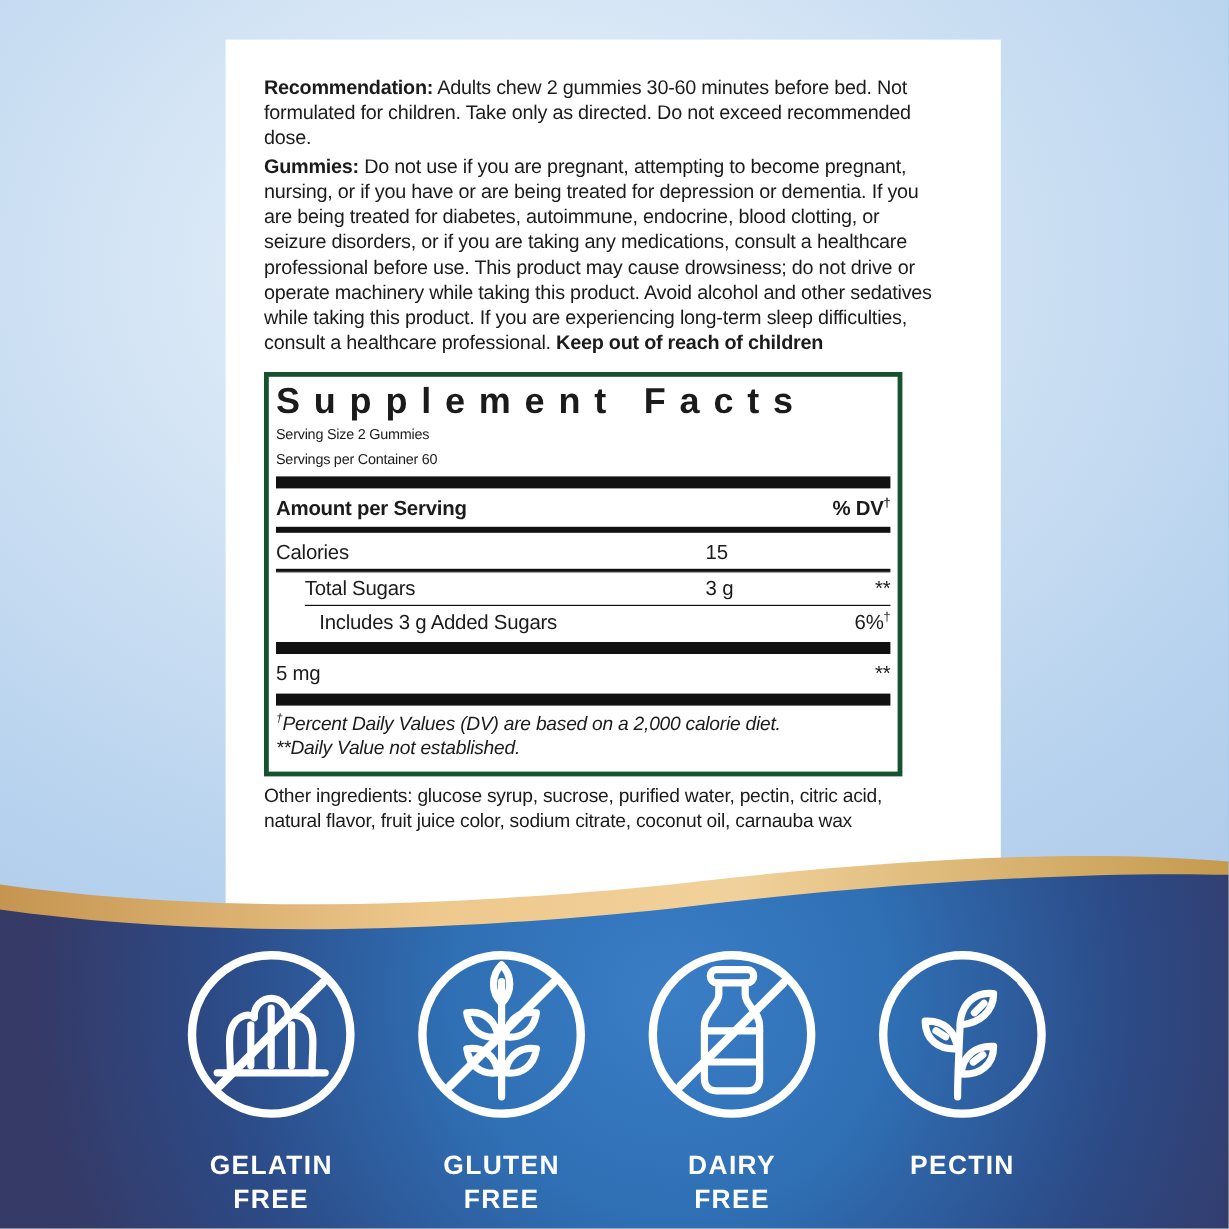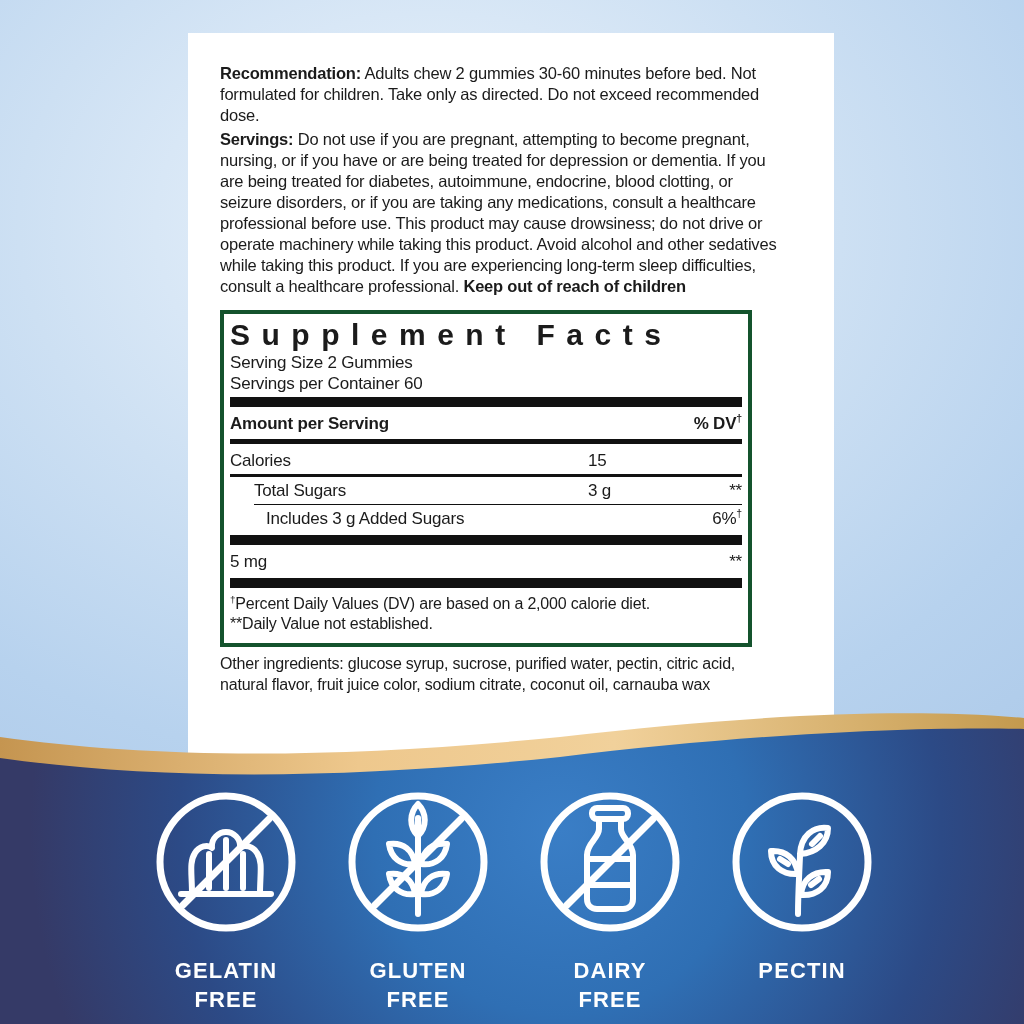--- a/index.html
+++ b/index.html
@@ -18,36 +18,36 @@
   .para b{letter-spacing:-0.2px;}
   
   .sf-box{
     margin-top:13px;border:4px solid #14532d;box-sizing:border-box;width:532px;
     padding:2px 6px 0 6px;
   }
   .sf-title{
     font-weight:bold;font-size:30px;line-height:34px;letter-spacing:11.5px;
     white-space:nowrap;overflow:hidden;padding-top:2px;
   }
-  .sf-serving{font-size:17px;line-height:21px;letter-spacing:-0.2px;}
+  .sf-serving{font-size:12px;line-height:21px;letter-spacing:-0.2px;}
   .bar{background:#111;margin:3px 0;}
   .bar.thick{height:10px;}
   .bar.med{height:5px;margin-top:2px;}
   .sep{border-top:1px solid #111;margin:0;}
   .sep.w2{border-top-width:2px;}
   .sep.ind1{margin-left:24px;}
   .sf-row{display:flex;align-items:flex-start;font-size:17px;line-height:20px;
           letter-spacing:-0.2px;padding:4px 0 3px 0;}
   .sf-row .name{width:358px;box-sizing:border-box;}
   .sf-row .name.ind1{padding-left:24px;}
   .sf-row .name.ind2{padding-left:36px;}
   .sf-row .amt{flex:1;}
   .sf-row .dv{min-width:64px;text-align:right;}
   .sf-row.hdr{font-weight:bold;padding:4px 0 3px 0;}
-  .sf-foot{font-size:16px;line-height:20px;letter-spacing:-0.2px;padding:3px 0 9px 0;}
+  .sf-foot{font-size:16px;line-height:20px;letter-spacing:-0.2px;padding:3px 0 9px 0;font-style:italic;}
   .sf-foot div{margin:0;}
   sup{font-size:0.62em;line-height:0;}
   .other{font-size:16px;line-height:20.5px;letter-spacing:-0.2px;margin:7px 0 0 0;}
   
   .wave{position:absolute;left:0;top:0;width:1024px;height:1024px;pointer-events:none;}
   
   .badges{position:absolute;left:130px;top:782px;width:768px;display:flex;}
   .badge{width:192px;display:flex;flex-direction:column;align-items:center;}
   .badge svg{width:160px;height:160px;display:block;}
   .badge-label{
@@ -58,21 +58,21 @@
 </head>
 <body>
 
 <div class="scene">
 
   <div class="label-sheet">
 
     <p class="para"><b>Recommendation:</b>
       <span>Adults chew 2 gummies 30-60 minutes before bed. Not formulated for children. Take only as directed. Do not exceed recommended dose.</span></p>
 
-    <p class="para"><b>Servings:</b>
+    <p class="para"><b>Gummies:</b>
       <span>Do not use if you are pregnant, attempting to become pregnant, nursing, or if you have or are being treated for depression or dementia. If you are being treated for diabetes, autoimmune, endocrine, blood clotting, or seizure disorders, or if you are taking any medications, consult a healthcare professional before use. This product may cause drowsiness; do not drive or operate machinery while taking this product. Avoid alcohol and other sedatives while taking this product. If you are experiencing long-term sleep difficulties, consult a healthcare professional.</span>
       <b>Keep out of reach of children</b></p>
 
     <div class="sf-box">
       <div class="sf-title">Supplement Facts</div>
       <div class="sf-serving">Serving Size 2 Gummies</div>
       <div class="sf-serving">Servings per Container 60</div>
 
       <div class="bar thick"></div>
 

